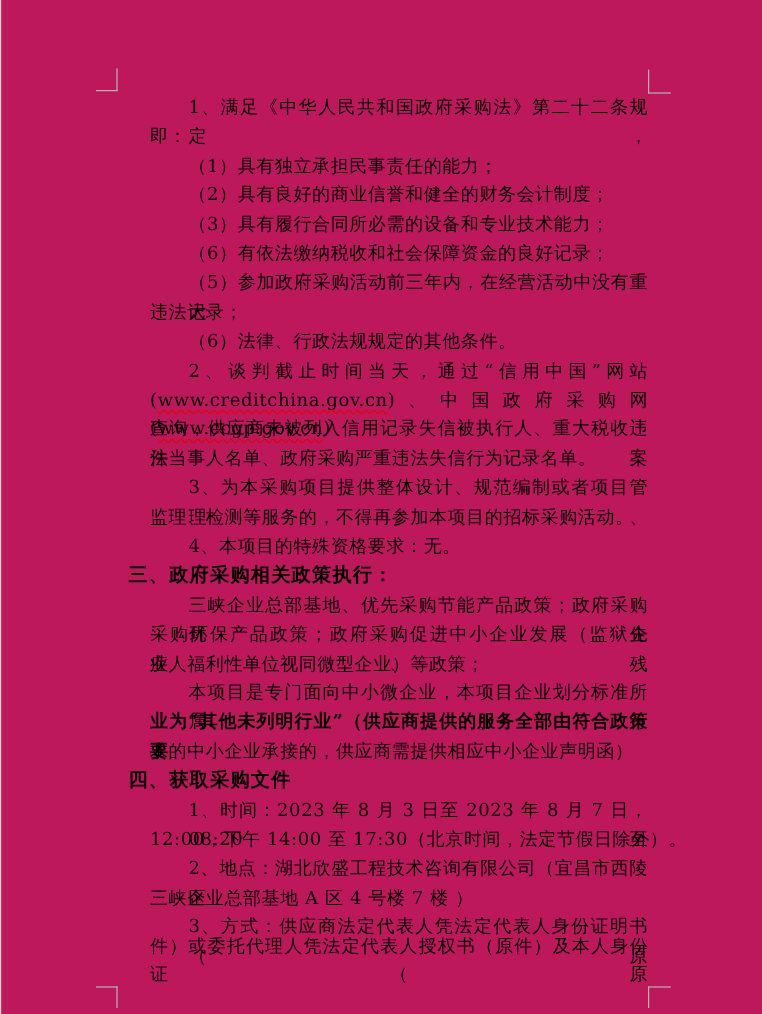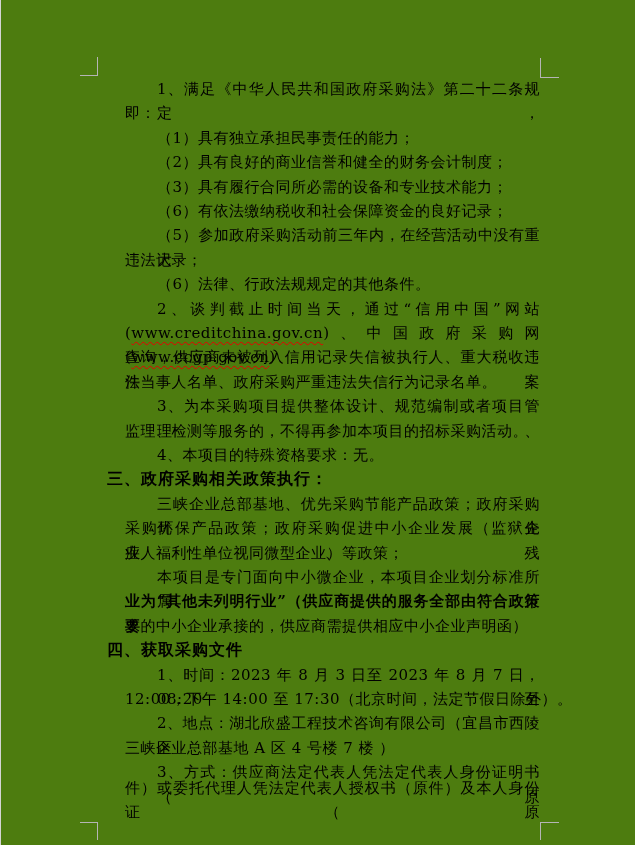--- a/index.html
+++ b/index.html
@@ -1,21 +1,21 @@
 <!DOCTYPE html>
 <html><head>
 <meta charset="utf-8">
 <style>
   html,body { margin:0; padding:0; }
   body {
     width:635px; height:845px; background:#ffffff; position:relative;
     font-family:"DejaVu Serif","Liberation Serif",serif;
     overflow:hidden;
   }
-  .page { position:absolute; inset:0; background:#4d7c0f; }
+  .page { position:absolute; inset:0; background:#be185d; }
   .page-edge {
     position:absolute; left:0; top:0; width:1px; height:845px; background:#d4d4d4;
   }
   .crop { position:absolute; border:0 solid #b5b5b5; }
   .crop-tl { left:80px;  top:57px;  width:17px; height:18px; border-right-width:1px; border-bottom-width:1px; }
   .crop-tr { left:540px; top:58px;  width:18px; height:19px; border-left-width:1px;  border-bottom-width:1px; }
   .crop-bl { left:80px;  top:822px; width:17px; height:17px; border-right-width:1px; border-top-width:1px; }
   .crop-br { left:540px; top:822px; width:18px; height:17px; border-left-width:1px;  border-top-width:1px; }
 
   .line {

